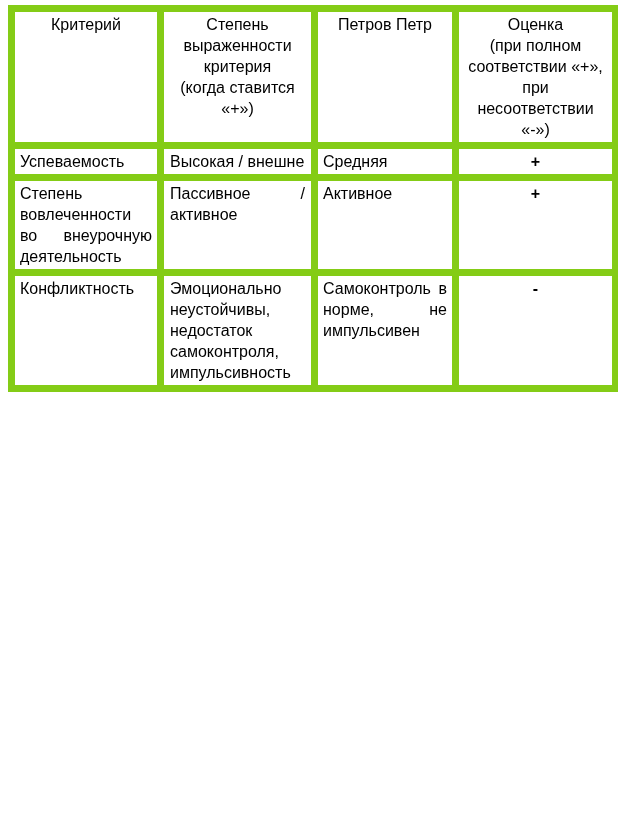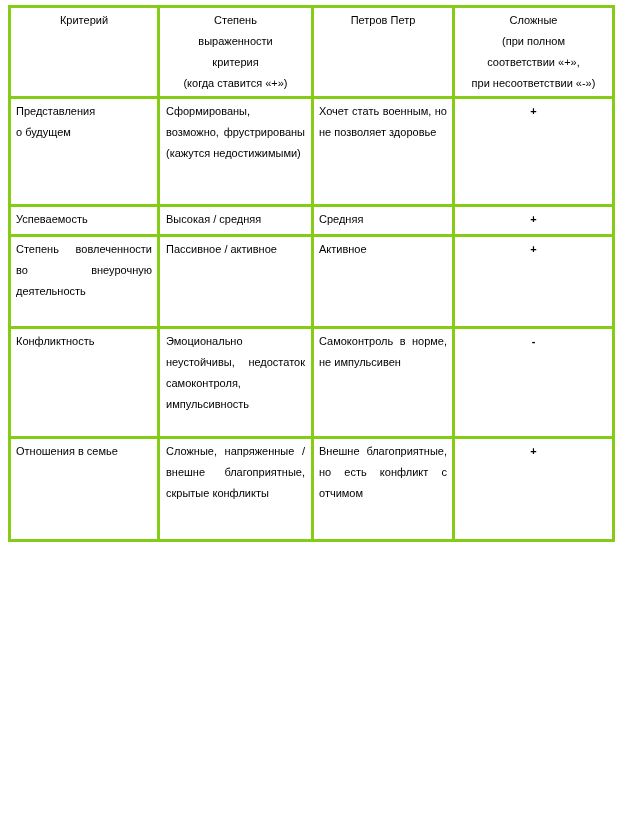--- a/index.html
+++ b/index.html
@@ -22,23 +22,23 @@
     width: 604px;
     border-collapse: collapse;
     table-layout: fixed;
     border: 2px solid #000000;
   }
   col.c1 { width: 149px; }
   col.c2 { width: 154px; }
   col.c3 { width: 141px; }
   col.c4 { width: 160px; }
   th, td {
-    border: 3px solid #84cc16;
+    border: 7px solid #84cc16;
     vertical-align: top;
-    font-size: 11px;
+    font-size: 16px;
     line-height: 21px;
     font-weight: normal;
     padding: 2px 6px;
     overflow: hidden;
   }
   th {
     text-align: center;
     white-space: pre-line;   
     padding: 2px 4px;
   }
@@ -73,53 +73,40 @@
         <col class="c4">
     </colgroup>
     <thead>
       <tr class="hdr">
         <th>Критерий</th>
         <th>Степень
 выраженности
 критерия
 (когда ставится «+»)</th>
         <th>Петров Петр</th>
-        <th>Сложные
+        <th>Оценка
 (при полном
 соответствии «+»,
 при несоответствии «-»)</th>
       </tr>
     </thead>
     <tbody>
-      <tr class="r2">
-        <td class="cell-criterion">Представления
-о будущем</td>
-        <td class="cell-degree">Сформированы, возможно, фрустрированы (кажутся недостижимыми)</td>
-        <td class="cell-petrov">Хочет стать военным, но не позволяет здоровье</td>
-        <td class="cell-score">+</td>
-      </tr>
       <tr class="r3">
         <td class="cell-criterion">Успеваемость</td>
-        <td class="cell-degree">Высокая / средняя</td>
+        <td class="cell-degree">Высокая / внешне</td>
         <td class="cell-petrov">Средняя</td>
         <td class="cell-score">+</td>
       </tr>
       <tr class="r4">
         <td class="cell-criterion">Степень вовлеченности во внеурочную деятельность</td>
         <td class="cell-degree">Пассивное / активное</td>
         <td class="cell-petrov">Активное</td>
         <td class="cell-score">+</td>
       </tr>
       <tr class="r6">
         <td class="cell-criterion">Конфликтность</td>
         <td class="cell-degree">Эмоционально неустойчивы, недостаток самоконтроля, импульсивность</td>
         <td class="cell-petrov">Самоконтроль в норме, не импульсивен</td>
         <td class="cell-score">-</td>
       </tr>
-      <tr class="r8">
-        <td class="cell-criterion">Отношения в семье</td>
-        <td class="cell-degree">Сложные, напряженные / внешне благоприятные, скрытые конфликты</td>
-        <td class="cell-petrov">Внешне благоприятные, но есть конфликт с отчимом</td>
-        <td class="cell-score">+</td>
-      </tr>
     </tbody>
   </table>
 </div>
 
 </body></html>

